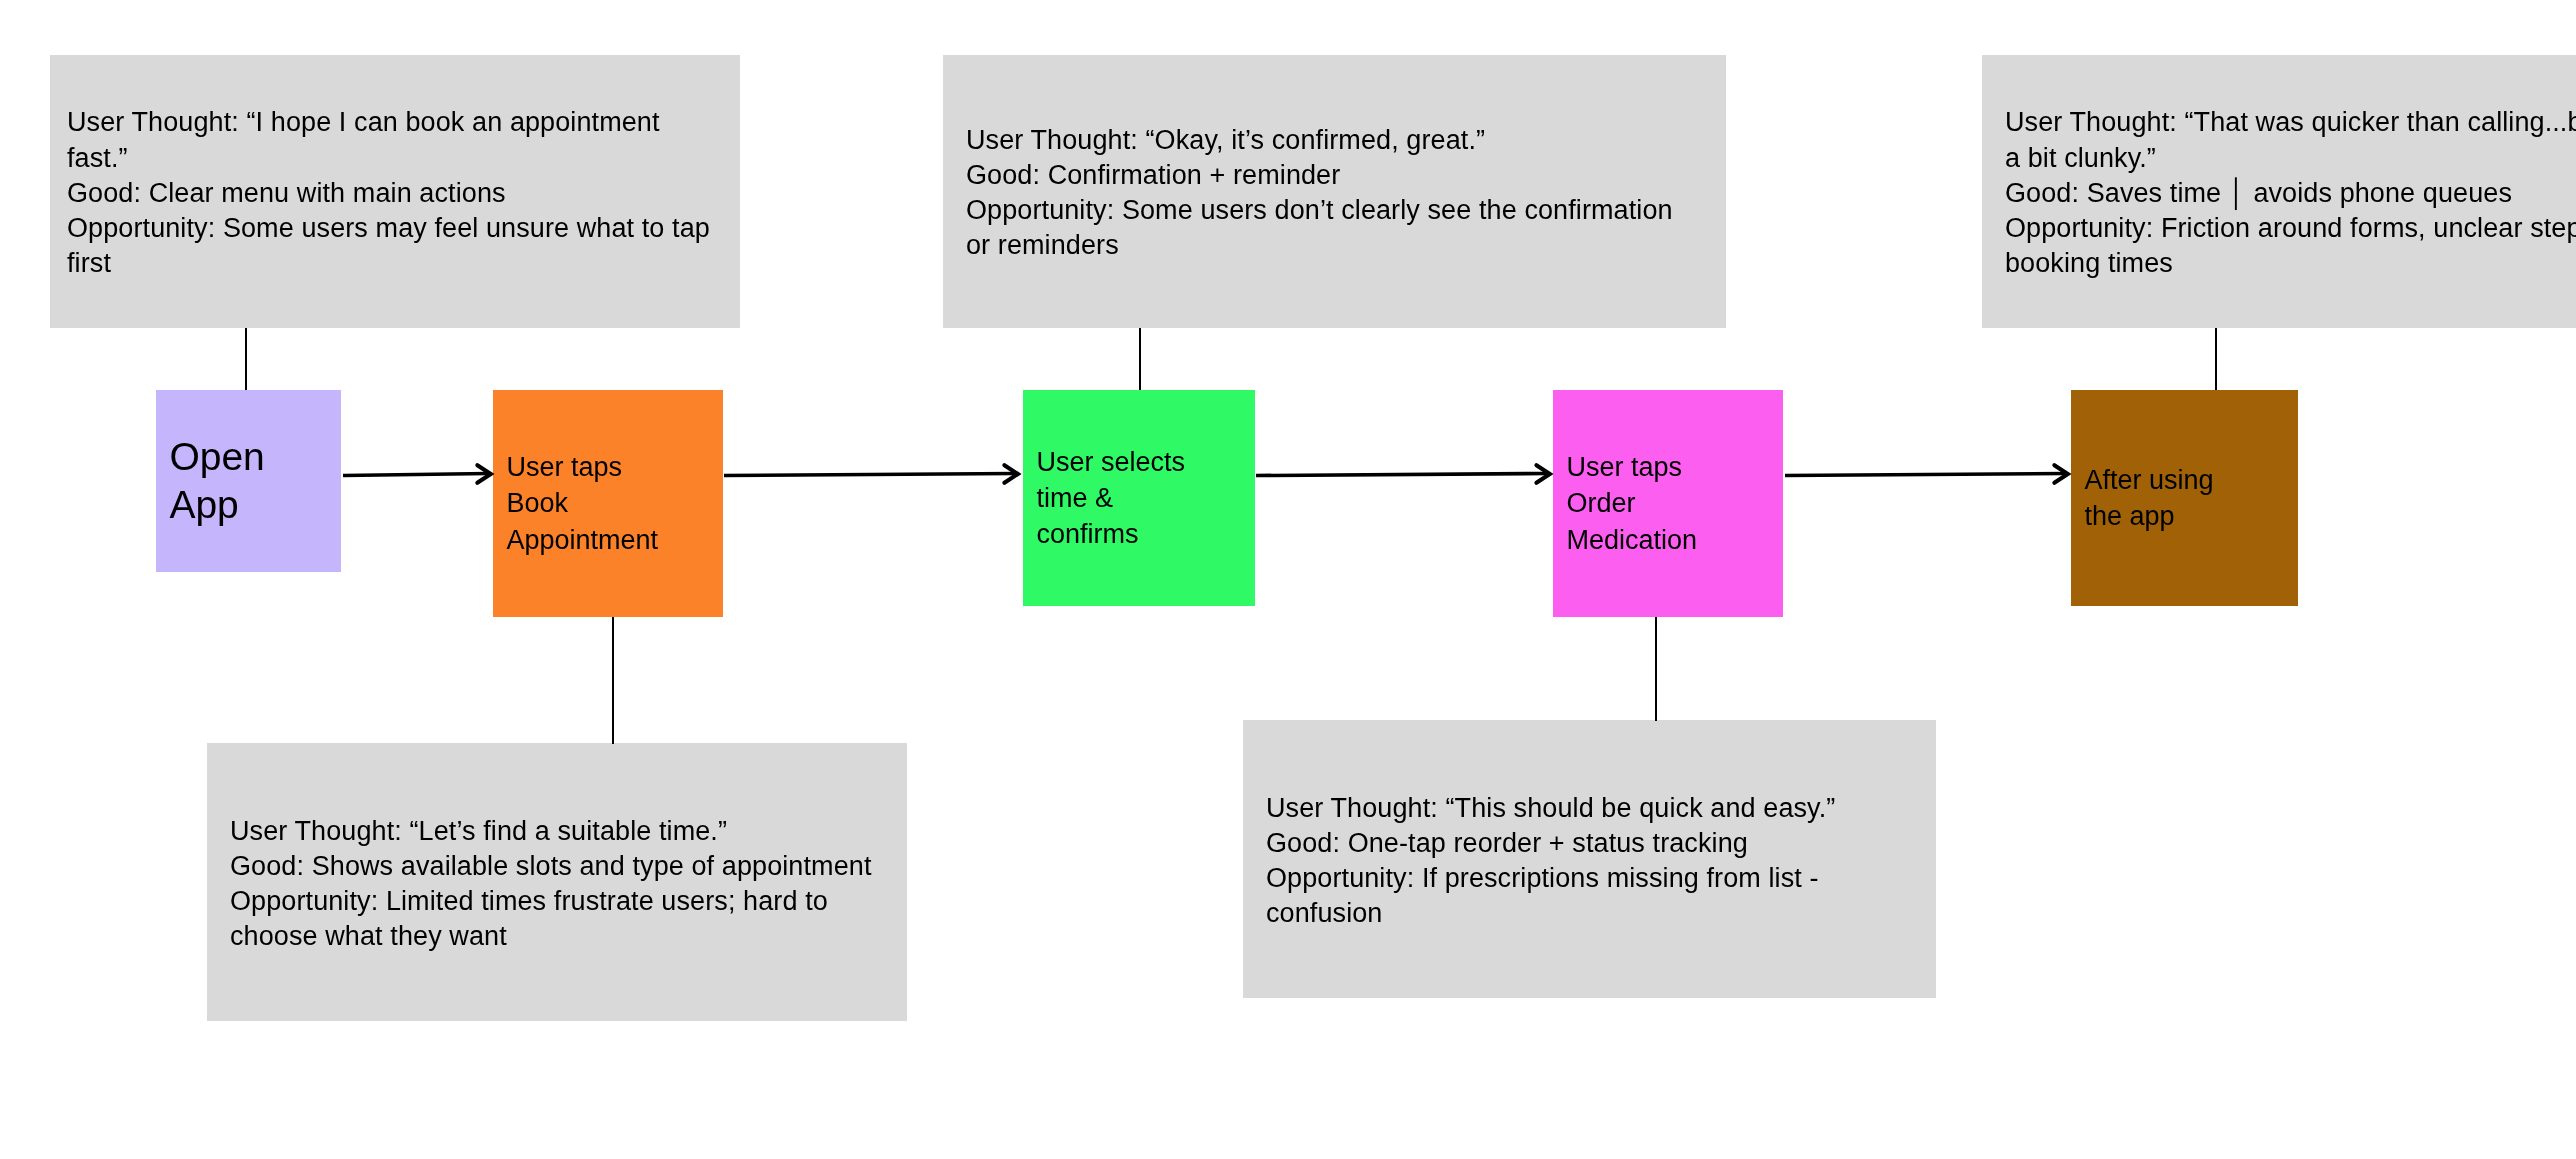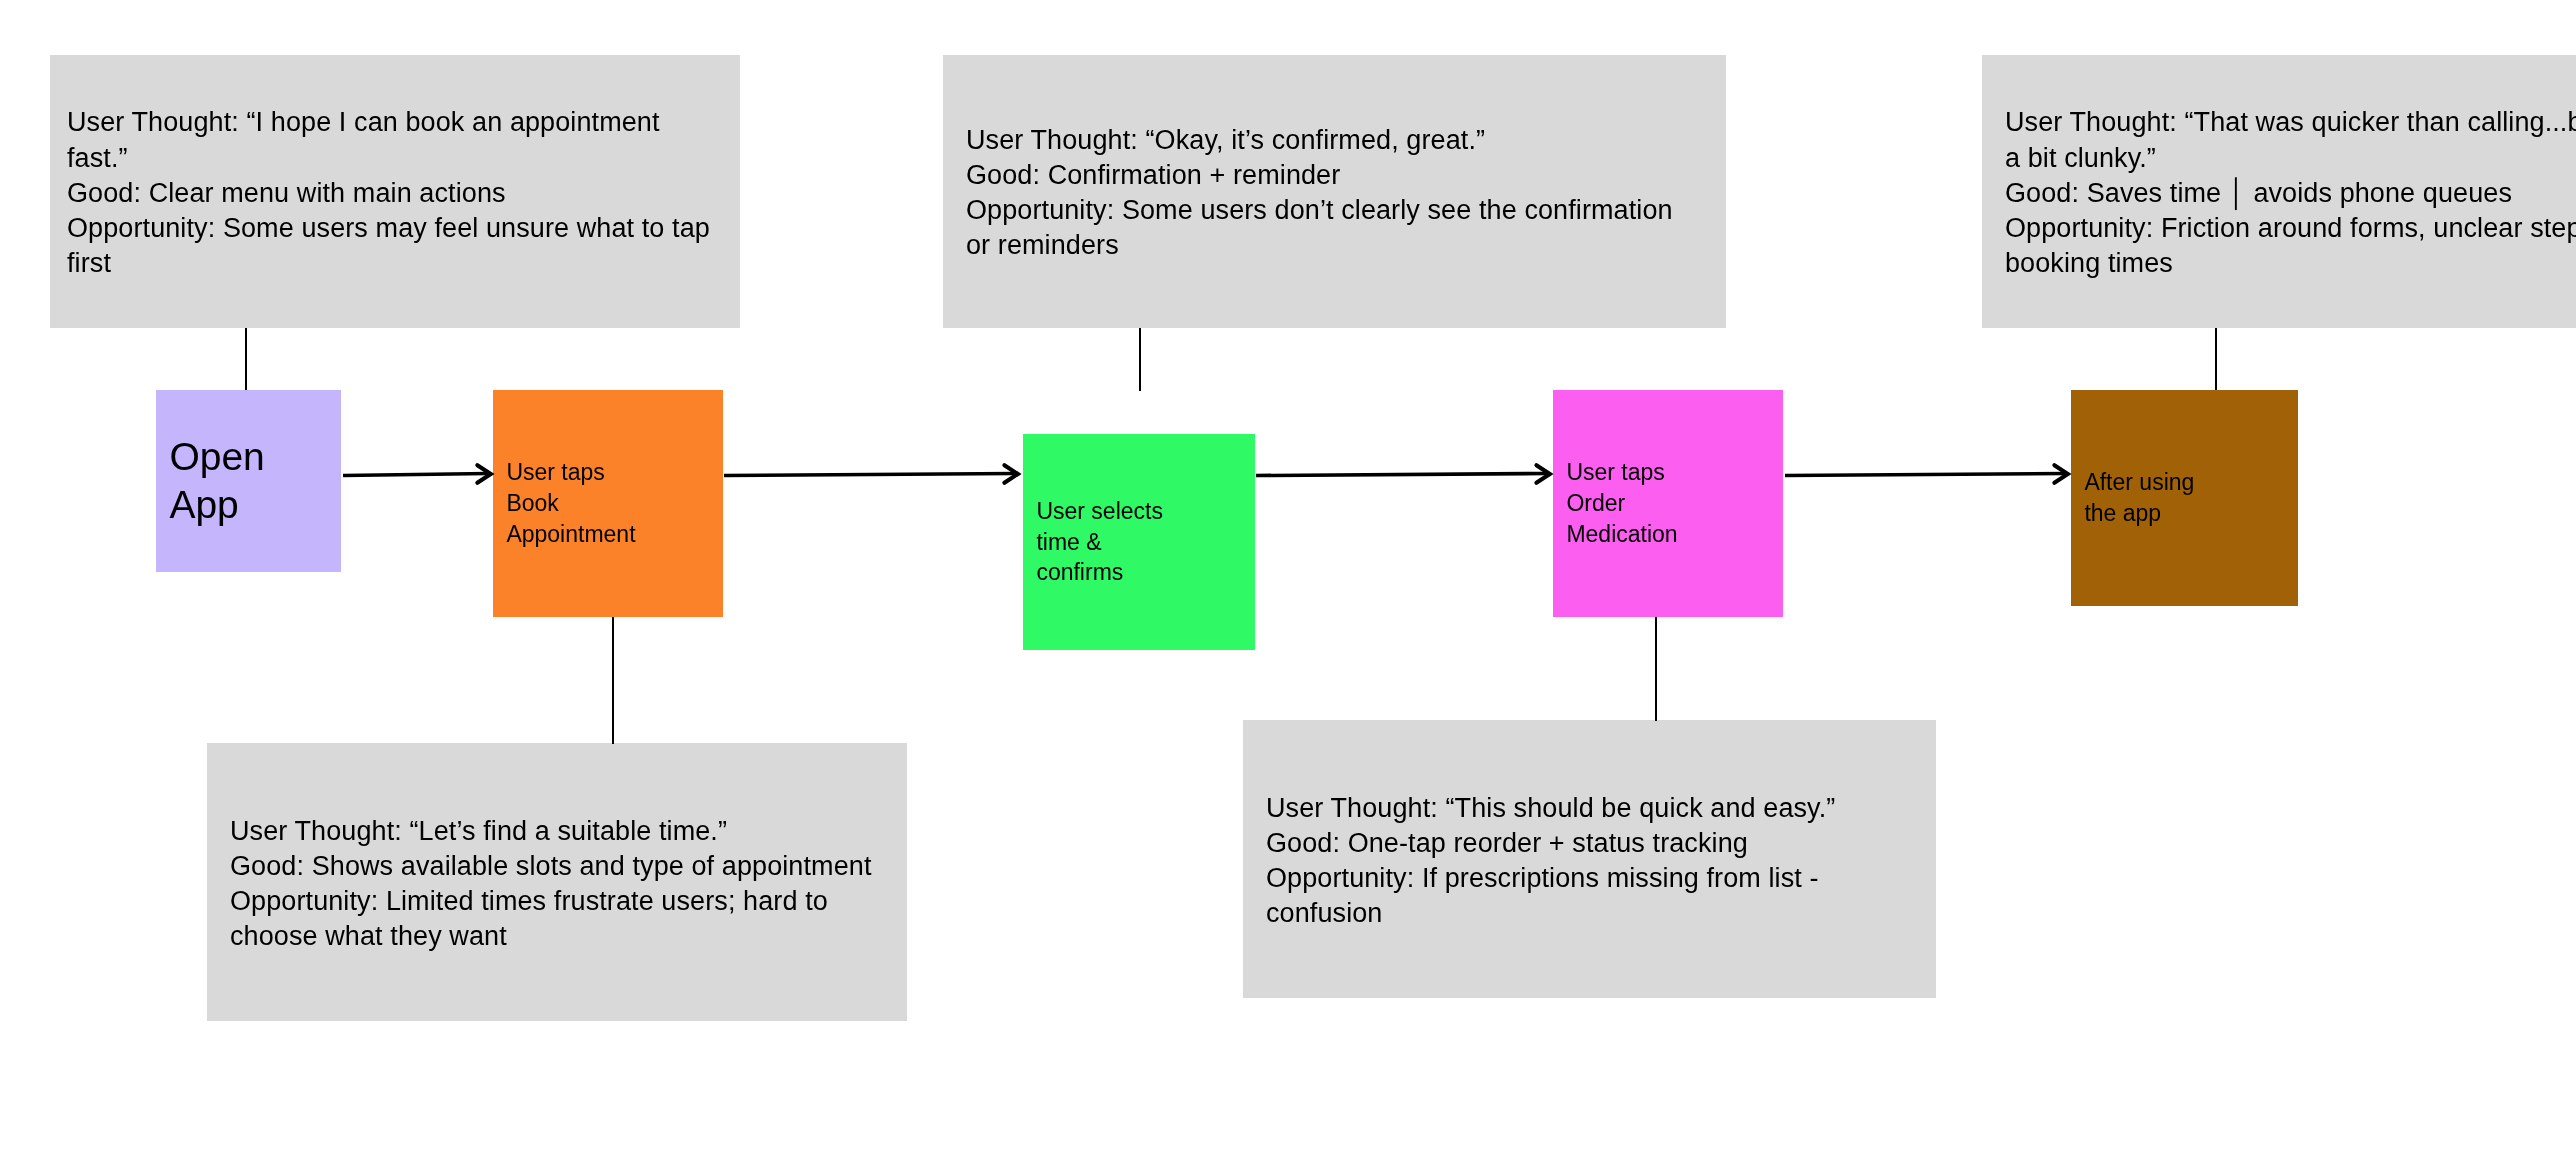--- a/index.html
+++ b/index.html
@@ -37,21 +37,21 @@
   
   .stage {
     position: absolute;
     box-sizing: border-box;
     display: flex;
     align-items: center;
     padding: 0 13.4px;
     color: #000000;
   }
   .stage .stage-label {
-    font-size: 23px;
+    font-size: 27px;
     line-height: 1.34;
     white-space: pre-wrap;
   }
   .stage.big .stage-label {
     font-size: 39px;
     line-height: 1.24;
   }
 
   
   .stem {
@@ -113,21 +113,21 @@
     <span class="stage-label">Open
 App</span>
   </div>
 
   <div class="stage" style="left:493px; top:390px; width:230px; height:227px; background:#fb8229;">
     <span class="stage-label">User taps
 Book
 Appointment</span>
   </div>
 
-  <div class="stage" style="left:1023px; top:390px; width:232px; height:216px; background:#2ffa66;margin-top:44px;">
+  <div class="stage" style="left:1023px; top:390px; width:232px; height:216px; background:#2ffa66;">
     <span class="stage-label">User selects
 time &amp;
 confirms</span>
   </div>
 
   <div class="stage" style="left:1553px; top:390px; width:230px; height:227px; background:#fc5ef0;">
     <span class="stage-label">User taps
 Order
 Medication</span>
   </div>

